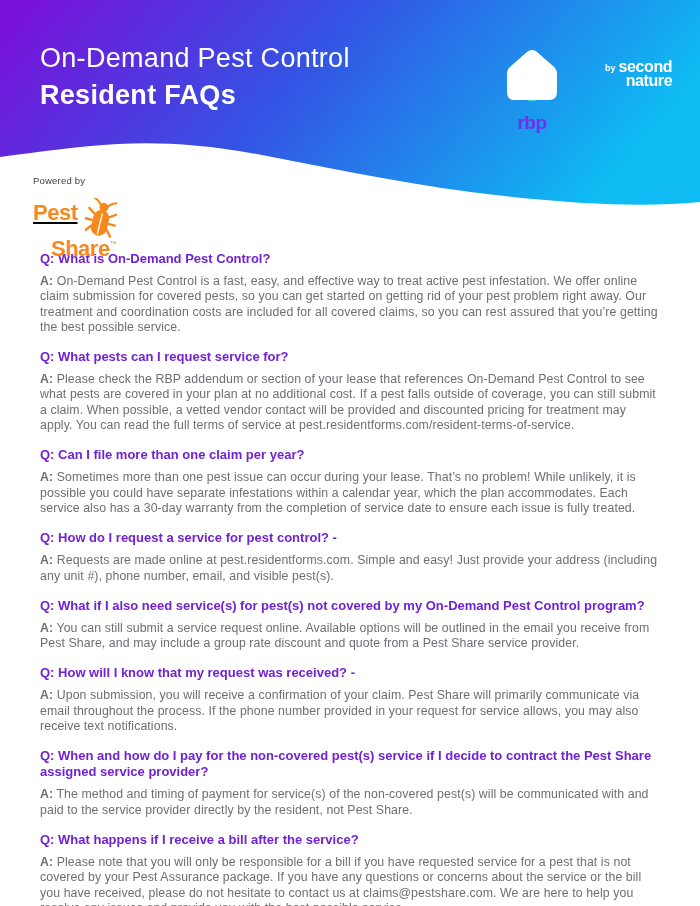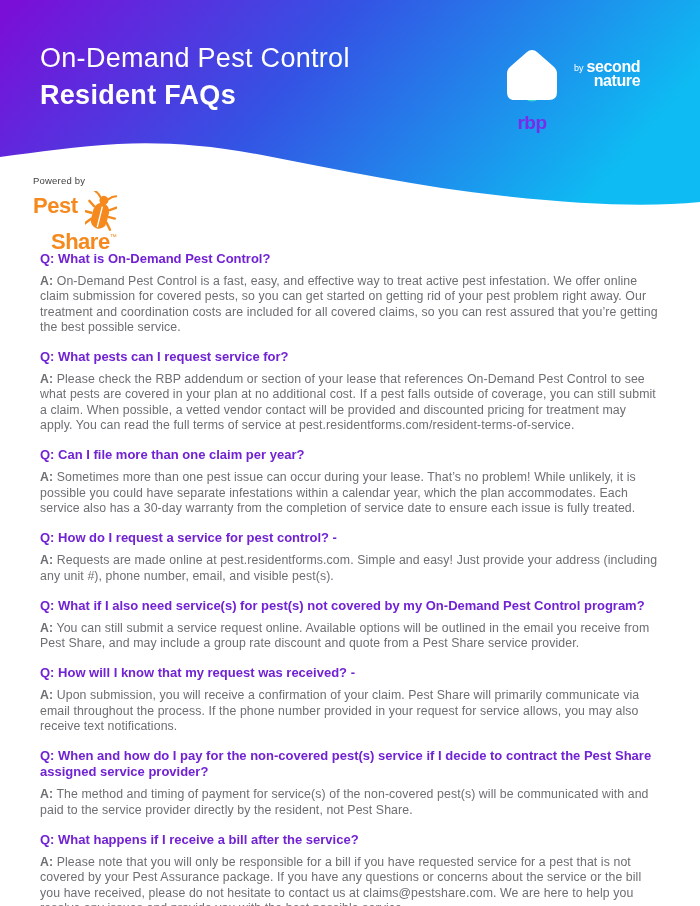--- a/index.html
+++ b/index.html
@@ -19,28 +19,28 @@
   .hero-title-2 { font-size:27px; font-weight:700; letter-spacing:.3px; line-height:32px; margin-top:5px; }
 
   .brand { position:absolute; left:499px; top:40px; display:flex; align-items:center; }
   .rbp-badge { position:relative; width:66px; height:68px; }
   .rbp-badge svg { position:absolute; top:0; left:0; }
   .rbp-text {
     position:absolute; left:0; top:24px; width:66px; text-align:center;
     color:#7a2be9; font-size:19px; font-weight:700; letter-spacing:-.5px;margin-top:48px;
   }
   .sn { display:flex; margin-left:9px; color:#ffffff; }
-  .sn-by { font-size:9px; font-weight:400; margin-top:3px; margin-right:3px; }
+  .sn-by { font-size:9px; font-weight:700; margin-top:3px; margin-right:3px;margin-left:31px; }
   .sn-words { display:flex; flex-direction:column; align-items:flex-end; }
   .sn-w { font-size:16px; font-weight:700; line-height:14px; letter-spacing:-.4px; }
 
   
   .powered { position:absolute; left:33px; top:175px; }
   .powered-label { font-size:9.5px; color:#3f3f3f; letter-spacing:.2px; }
-  .ps-row { display:flex; align-items:flex-start; margin-top:9px; }
+  .ps-row { display:flex; align-items:flex-start; margin-top:16px;text-decoration:underline; }
   .ps-word1 { font-size:22px; font-weight:700; color:#f5891d; letter-spacing:-.5px; line-height:21px; }
   .ps-bug { margin-left:8px; margin-top:-4px; }
   .ps-row2 { display:flex; align-items:flex-start; margin-left:18px; margin-top:-2px;text-align:right; }
   .ps-word2 { font-size:22px; font-weight:700; color:#f5891d; letter-spacing:-.5px; line-height:21px; }
   .ps-tm { font-size:7px; color:#f5891d; margin-top:2px; }
 
   
   .faq { padding:13px 40px 0 40px; }
   .faq-item .q {
     color:#7122d3; font-weight:700; font-size:13px; line-height:16px;

